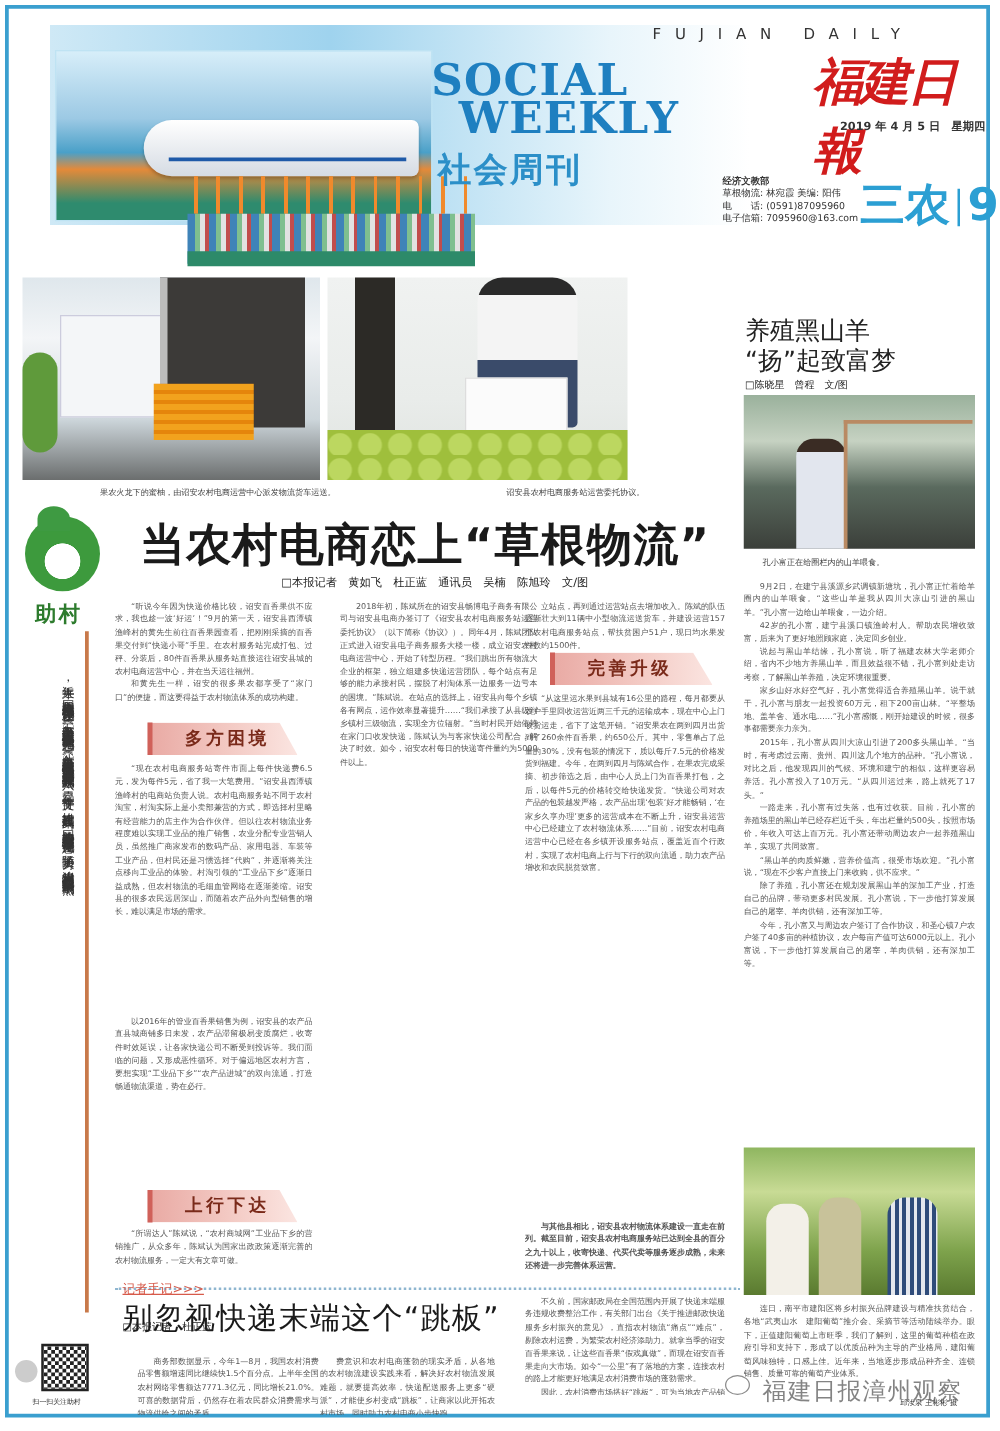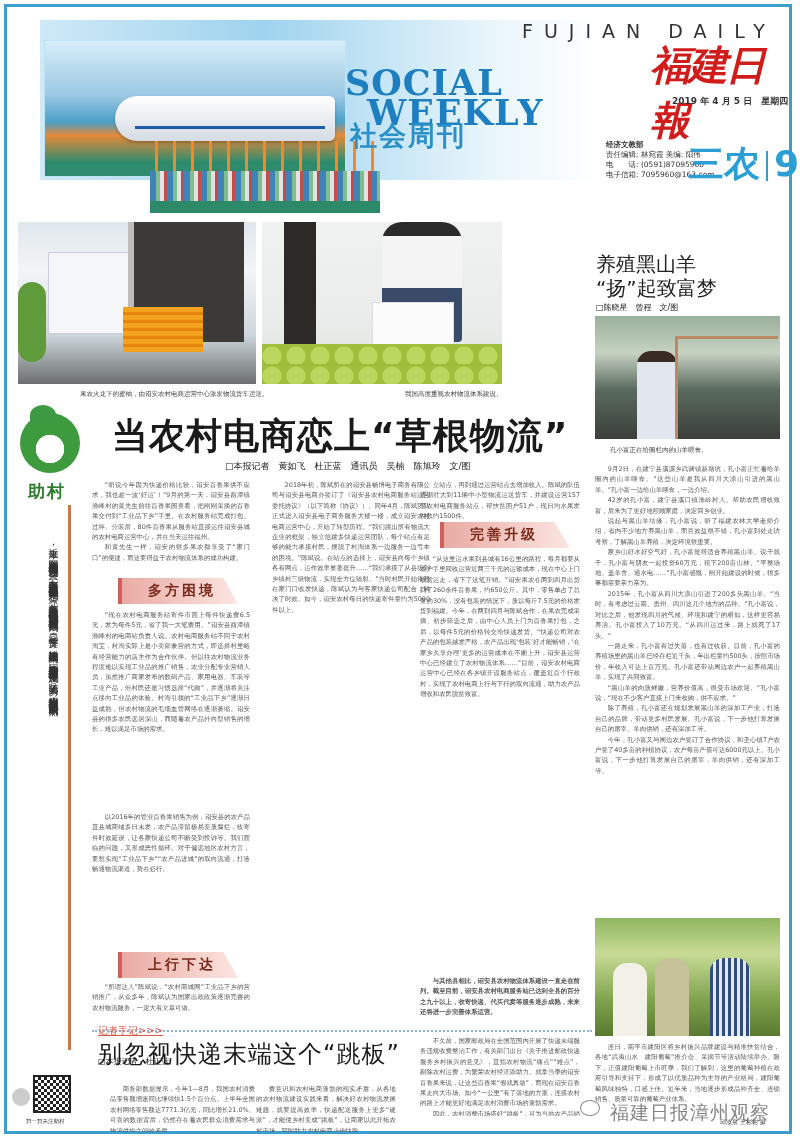--- a/index.html
+++ b/index.html
@@ -6,27 +6,27 @@
   body{width:800px;height:1145px;position:relative;overflow:hidden;font-family:"DejaVu Sans","Liberation Sans",sans-serif;color:#222;}
   .frame{position:absolute;left:4px;top:4px;width:788px;height:1130px;border:3px solid #3a9fcf;box-sizing:border-box;}
   
   .banner{position:absolute;left:40px;top:20px;width:560px;height:160px;background:linear-gradient(90deg,#cfe9f6 0%,#9fd3ee 40%,#e8f5fb 80%,#ffffff 100%);}
   .banner-photo{position:absolute;left:44px;top:40px;width:300px;height:135px;background:linear-gradient(180deg,#d7eef9 0%,#9cc9e4 40%,#4aa0c8 60%,#e48a3a 70%,#2e8b6e 90%);border:1px solid #bfe3f3;}
   .train{position:absolute;left:70px;top:55px;width:220px;height:45px;border-radius:40px 10px 10px 40px;background:linear-gradient(180deg,#ffffff,#d5dbe3);box-shadow:0 2px 3px rgba(0,0,0,.25);}
   .train-stripe{position:absolute;left:20px;top:30px;width:190px;height:3px;background:#1f5aa8;}
   .cranes{position:absolute;left:110px;top:100px;width:220px;height:30px;background:repeating-linear-gradient(90deg,#f08a2c 0 3px,transparent 3px 18px);}
   .ship{position:absolute;left:105px;top:130px;width:230px;height:40px;background:repeating-linear-gradient(90deg,#3f83b8 0 6px,#7fbf8f 6px 10px,#e2e2e2 10px 14px,#c14d4d 14px 17px);}
   .ship-hull{position:absolute;left:105px;top:160px;width:230px;height:12px;background:#2d8a69;}
-  .social-title{position:absolute;left:345px;top:50px;font-family:"DejaVu Serif","Liberation Serif",serif;font-weight:bold;font-size:35px;line-height:30px;color:#1e7fc0;letter-spacing:1px;margin-top:18px;}
+  .social-title{position:absolute;left:345px;top:50px;font-family:"DejaVu Serif","Liberation Serif",serif;font-weight:bold;font-size:35px;line-height:30px;color:#1e7fc0;letter-spacing:1px;}
   .social-title .l2{display:block;margin-left:22px;}
   .social-cn{position:absolute;left:350px;top:118px;font-size:27px;font-weight:bold;color:#2b8fc8;letter-spacing:2px;}
-  .fj-en{position:absolute;left:522px;top:20px;font-size:19px;letter-spacing:11px;color:#333;}
+  .fj-en{position:absolute;left:522px;top:20px;font-size:12px;letter-spacing:11px;color:#333;}
   .fj-cn{position:absolute;left:650px;top:38px;font-family:"DejaVu Serif","Liberation Serif",serif;font-size:40px;color:#d11c1c;font-style:italic;font-weight:bold;letter-spacing:-2px;}
   .fj-date{position:absolute;left:672px;top:95px;font-size:9px;font-weight:bold;color:#333;}
-  .contact{position:absolute;left:578px;top:140px;font-size:7.5px;line-height:10px;color:#333;margin-left:28px;}
+  .contact{position:absolute;left:578px;top:140px;font-size:7.5px;line-height:10px;color:#333;}
   .contact b{display:block;}
   .section{position:absolute;left:688px;top:140px;font-size:36px;font-weight:bold;color:#2b9fd3;}
   .section .bar{display:inline-block;width:2px;height:30px;background:#2b9fd3;vertical-align:middle;margin:0 6px;}
   
   .photo1{position:absolute;left:18px;top:222px;width:238px;height:162px;background:linear-gradient(180deg,#dfe7ec 0%,#f3f5f7 30%,#cdd6db 70%,#6b6e6e 100%);}
   .truck{position:absolute;left:30px;top:30px;width:110px;height:80px;background:#f4f6f8;border:1px solid #ccd;}
   .container-door{position:absolute;left:110px;top:0;width:110px;height:120px;background:#3c3a38;border-left:6px solid #bcbcbc;}
   .crates{position:absolute;left:105px;top:85px;width:80px;height:45px;background:repeating-linear-gradient(0deg,#f2a21d 0 5px,#e5850b 5px 8px);}
   .tree{position:absolute;left:0;top:60px;width:28px;height:80px;background:#5f9a3b;border-radius:14px;}
   .photo2{position:absolute;left:262px;top:222px;width:240px;height:162px;background:linear-gradient(180deg,#f0f2f1 0%,#e9ecea 60%,#dfe3df 100%);}
@@ -92,21 +92,21 @@
   <span class="l2">WEEKLY</span>
 </div>
 <div class="social-cn">社会周刊</div>
 
 <div class="fj-en">FUJIAN DAILY</div>
 <div class="fj-cn">福建日報</div>
 <div class="fj-date">2019 年 4 月 5 日　星期四</div>
 
 <div class="contact">
   <b>经济文教部</b>
-  <div>责任编辑: 林宛霞  美编: 阳伟</div>
+  <div>草根物流: 林宛霞  美编: 阳伟</div>
   <div>电　　话: (0591)87095960</div>
   <div>电子信箱: 7095960@163.com</div>
 </div>
 <div class="section">
   <span>三农</span><span class="bar"></span><span>9</span>
 </div>
 
 <div class="photo1">
   <div class="tree"></div>
   <div class="truck"></div>
@@ -114,33 +114,33 @@
   <div class="crates"></div>
 </div>
 <div class="caption" style="left:80px;top:390px;">果农火龙下的蜜柚，由诏安农村电商运营中心派发物流货车运送。</div>
 
 <div class="photo2">
   <div class="door-dark"></div>
   <div class="person"></div>
   <div class="box"></div>
   <div class="pears"></div>
 </div>
-<div class="caption" style="left:405px;top:390px;">我国高度重视农村物流体系建设。</div>
+<div class="caption" style="left:405px;top:390px;">诏安县农村电商服务站运营委托协议。</div>
 
 <div class="logo"></div>
 <div class="logo-leaf"></div>
 <div class="logo-text">助村</div>
 <div class="vtext">近年来，我国高度重视农村物流体系建设。二〇一五年出台《关于促进农村电子商务加快发展的指导意见》，二〇一八年出台《关于推进电子商务与快递物流协同发展的意见》《乡村振兴战略规划（二〇一八—二〇二二年）》等文件，均对建设高效集约、协同共享的农村物流体系作出了指导性意见。紧随大势，漳州农村物流体系也在探索实践中不断成熟。</div>
 <div class="vbar"></div>
 
 <div class="headline">当农村电商恋上“草根物流”</div>
 <div class="byline">□本报记者　黄如飞　杜正蓝　通讯员　吴楠　陈旭玲　文/图</div>
 
 <div class="col" style="left:92px;top:480px;width:158px;height:100px;">
-  <p>“听说今年因为快递价格比较，诏安百香果供不应求，我也趁一波‘好运’！”9月的第一天，诏安县西潭镇渔峰村的黄先生前往百香果园查看，把刚刚采摘的百香果交付到“工业品下乡”手里。在农村服务站完成打包、过秤、分装后，80件百香果从服务站直接运往诏安县城的农村电商运营中心，并在当天运往福州。</p>
+  <p>“听说今年因为快递价格比较，诏安百香果供不应求，我也趁一波‘好运’！”9月的第一天，诏安县西潭镇渔峰村的黄先生前往百香果园查看，把刚刚采摘的百香果交付到“快递小哥”手里。在农村服务站完成打包、过秤、分装后，80件百香果从服务站直接运往诏安县城的农村电商运营中心，并在当天运往福州。</p>
   <p>和黄先生一样，诏安的很多果农都享受了“家门口”的便捷，而这要得益于农村物流体系的成功构建。</p>
 </div>
 <div class="subhead" style="left:118px;top:578px;width:120px;"></div>
 <div class="subhead-bar" style="left:118px;top:578px;"></div>
 <div class="subhead-text" style="left:148px;top:582px;">多方困境</div>
 <div class="col" style="left:92px;top:610px;width:158px;height:200px;">
   <p>“现在农村电商服务站寄件市面上每件快递费6.5元，发为每件5元，省了我一大笔费用。”诏安县西潭镇渔峰村的电商站负责人说。农村电商服务站不同于农村淘宝，村淘实际上是小卖部兼营的方式，即选择村里略有经营能力的店主作为合作伙伴。但以往农村物流业务程度难以实现工业品的推广销售，农业分配专业营销人员，虽然推广商家发布的数码产品、家用电器、车装等工业产品，但村民还是习惯选择“代购”，并逐渐将关注点移向工业品的体验。村淘引领的“工业品下乡”逐渐日益成熟，但农村物流的毛细血管网络在逐渐萎缩。诏安县的很多农民远居深山，而随着农产品外向型销售的增长，难以满足市场的需求。</p>
 </div>
 <div class="col" style="left:92px;top:812px;width:158px;height:90px;">
   <p>以2016年的管业百香果销售为例，诏安县的农产品直县城商铺多日未发，农产品滞留极易变质腐烂，收寄件时效延误，让各家快递公司不断受到投诉等。我们面临的问题，又形成恶性循环。对于偏远地区农村方言，要想实现“工业品下乡”“农产品进城”的双向流通，打造畅通物流渠道，势在必行。</p>

